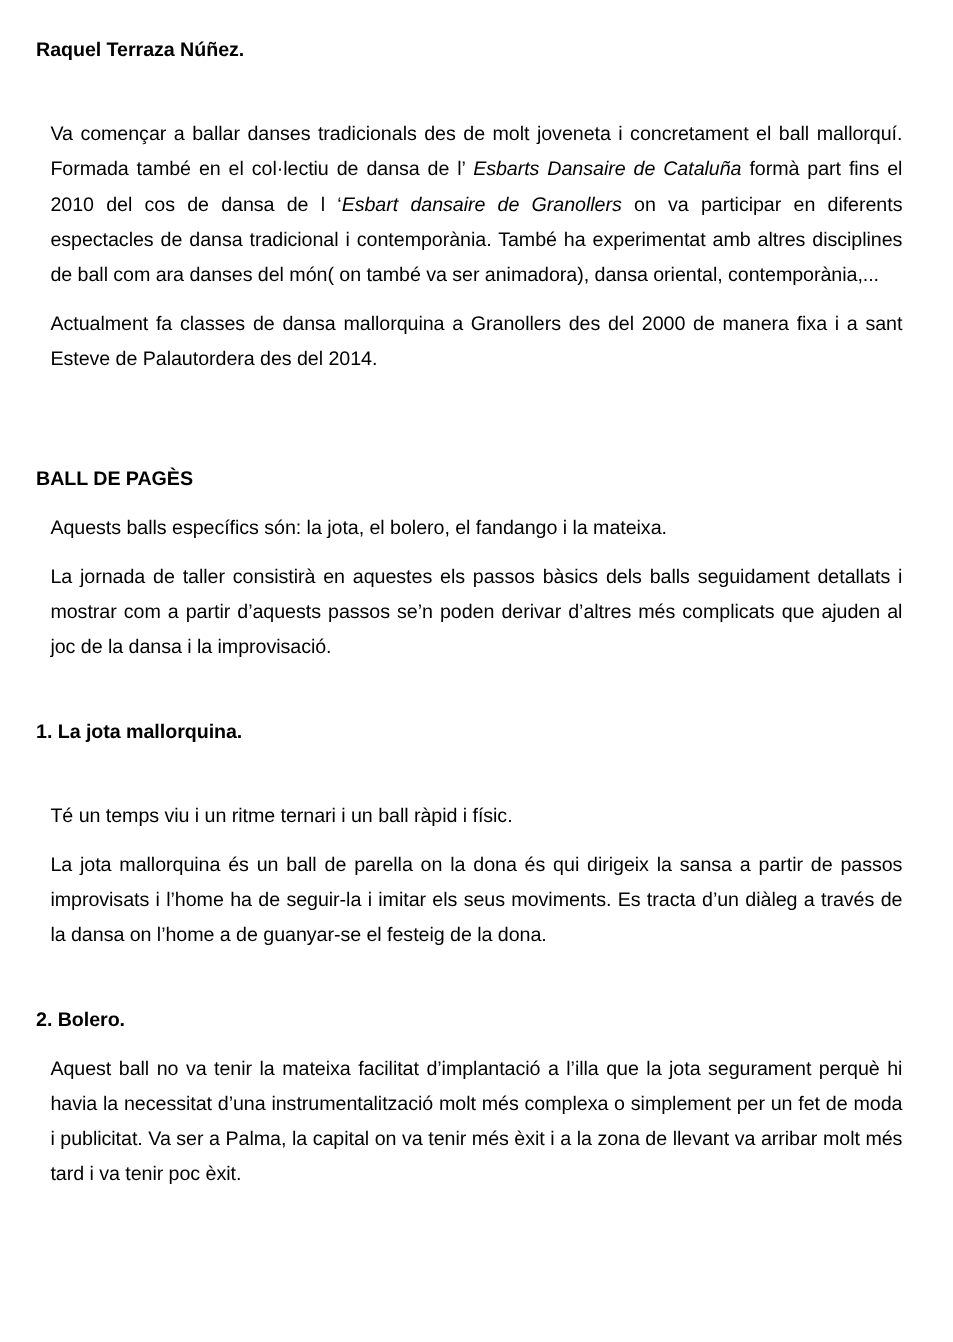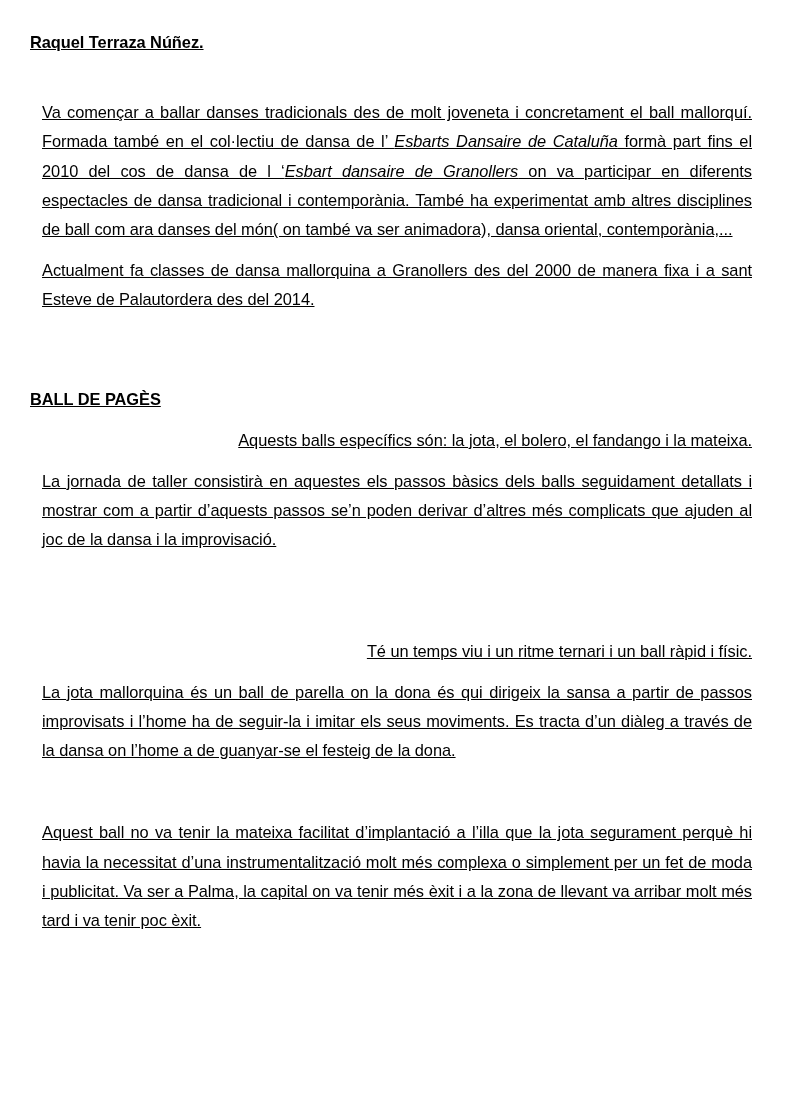--- a/index.html
+++ b/index.html
@@ -16,39 +16,38 @@
     color: #000000;
     -webkit-font-smoothing: antialiased;
   }
   .page {
     position: relative;
     width: 686px;
     height: 1118px;
     background: #ffffff;
     box-sizing: border-box;
     padding: 28px 30px 0 30px;
-    text-decoration: underline;
   }
   .doc-body {
     width: 734px;
   }
 
   
   .para {
     font-size: 16.4px;
     line-height: 29.2px;
     text-align: justify;
     text-justify: inter-word;
     margin: 12px;
     letter-spacing: -0.05px;
     word-spacing: 0px;
     hyphens: none;
   }
   .para.left {
-    text-align: right;
+    text-align: left;
   }
   .heading {
     font-size: 16.4px;
     line-height: 29.2px;
     font-weight: bold;
     margin: 0;
     text-align: left;
     letter-spacing: -0.05px;
   }
   .italic {
@@ -77,28 +76,30 @@
 
     <p class="heading">BALL DE PAGÈS</p>
 
 
     <p class="para left">Aquests balls específics són: la jota, el bolero, el fandango i la mateixa.</p>
 
     <p class="para">La jornada de taller consistirà en aquestes els passos bàsics dels balls seguidament detallats i mostrar com a partir d’aquests passos se’n poden derivar d’altres més complicats que ajuden al joc de la dansa i la improvisació.</p>
 
     <div class="gap-md"></div>
 
+    <p class="heading">1. La jota mallorquina.</p>
 
     <div class="gap-md"></div>
 
     <p class="para left">Té un temps viu i un ritme ternari i un ball ràpid i físic.</p>
 
     <p class="para">La jota mallorquina és un ball de parella on la dona és qui dirigeix la sansa a partir de passos improvisats i l’home ha de seguir-la i imitar els seus moviments. Es tracta d’un diàleg a través de la dansa on l’home a de guanyar-se el festeig de la dona.</p>
 
     <div class="gap-md"></div>
 
+    <p class="heading">2. Bolero.</p>
 
     <p class="para">Aquest ball no va tenir la mateixa facilitat d’implantació a l’illa que la jota segurament perquè hi havia  la necessitat d’una instrumentalització molt més complexa o simplement per un fet de moda i publicitat. Va ser a Palma, la capital on va tenir més èxit i a la zona de llevant va arribar molt més tard i va tenir poc èxit.</p>
 
     <div class="gap-md"></div>
 
   </div>
 </div>
 
 </body></html>

